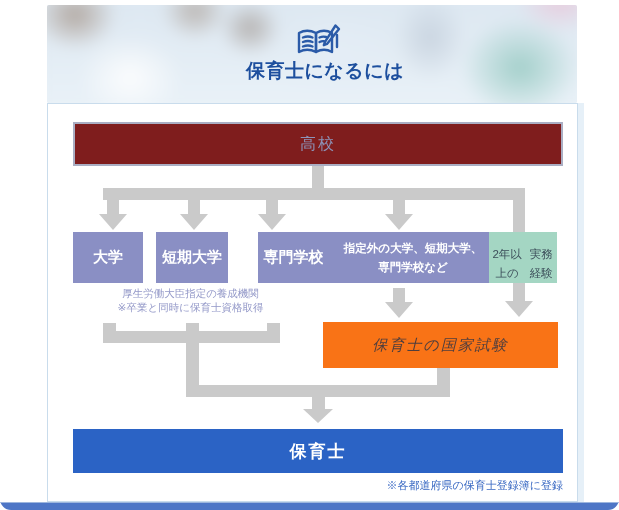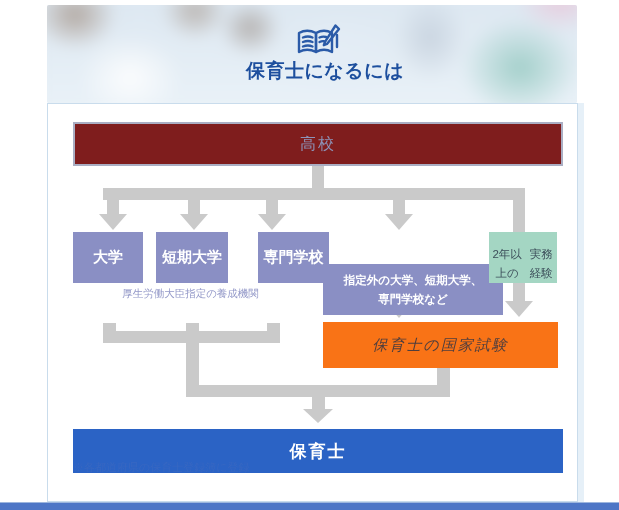--- a/index.html
+++ b/index.html
@@ -1,20 +1,21 @@
 <!DOCTYPE html>
 <html><head>
 <meta charset="utf-8">
 <style>
   * { margin:0; padding:0; box-sizing:border-box; }
   html,body { background:#ffffff; }
   body { font-family:"Liberation Sans","DejaVu Sans",sans-serif; }
   #stage{
     position:relative; width:619px; height:510px; background:#ffffff;
     overflow:hidden;
+    border-radius:11px;
   }
   
   .photo-band{
     position:absolute; left:47px; top:5px; width:530px; height:98px;
     overflow:hidden; border-radius:2px; background:#e7eef5;
   }
   .photo-band .blur{
     position:absolute; left:-12px; top:-12px; right:-12px; bottom:-12px;
     filter:blur(7px);
     background:
@@ -47,42 +48,42 @@
          text-align:center; z-index:3; }
   .box-start{
     left:73px; top:122px; width:490px; height:44px; background:#7f1d1d;
     border:2px solid #aaaec3; color:#8d93b8; font-size:16px; letter-spacing:2px;
   }
   .box-purple{ background:#8a8fc4; color:#ffffff; font-weight:bold; }
   .box-univ   { left:73px;  top:232px; width:70px;  height:51px; font-size:15px; }
   .box-junior { left:156px; top:232px; width:72px;  height:51px; font-size:15px; }
   .box-voc    { left:236px; top:232px; width:71px;  height:51px; font-size:15px;margin-left:22px; }
   .box-other  { left:323px; top:232px; width:180px; height:51px; font-size:11.5px;
-                line-height:1.65; flex-direction:column;margin-top:32px; }
+                line-height:1.65; flex-direction:column; }
   .box-exp{
     left:489px; top:232px; width:68px; height:51px; background:#a4d6c3;
     color:#3c4e5a; font-size:11.5px; font-weight:normal; line-height:1.65;
     flex-direction:row;
     align-items:flex-end;
   }
   .box-exam{
     left:323px; top:322px; width:235px; height:46px; background:#f97316;
     color:#4f3e3e; font-size:15px; letter-spacing:2px;font-style:italic;
   }
   .box-result{
     left:73px; top:429px; width:490px; height:44px; background:#2b63c5;
     color:#ffffff; font-weight:bold; font-size:17px; letter-spacing:2px;
   }
   .caption-purple{
     position:absolute; left:73px; width:235px; text-align:center;
     color:#9398c8; font-size:10.5px; z-index:3;
   }
   .cap1{ top:287px; } .cap2{ top:301px; }
   .caption-blue{
-    position:absolute; left:73px; top:460px; width:490px; text-align:left;
+    position:absolute; left:73px; top:478px; width:490px; text-align:right;
     color:#3767c2; font-size:11px; z-index:3;font-family:Liberation Serif, serif;
   }
   
   .con{ position:absolute; background:#cacaca; z-index:1; }
   .head{ position:absolute; width:0; height:0; z-index:1;
          border-left:14px solid transparent; border-right:14px solid transparent;
          border-top:16px solid #cacaca; }
   .head-sm{ border-left:15px solid transparent; border-right:15px solid transparent;
             border-top:14px solid #cacaca; }
   .bottom-band{
@@ -160,20 +161,21 @@
     <div>指定外の大学、短期大学、</div>
     <div>専門学校など</div>
   </div>
 
   <div class="fbox box-exp">
     <div>2年以上の</div>
     <div>実務経験</div>
   </div>
 
   <div class="caption-purple cap1">厚生労働大臣指定の養成機関</div>
+  <div class="caption-purple cap2">※卒業と同時に保育士資格取得</div>
 
   <div class="fbox box-exam">保育士の国家試験</div>
 
   <div class="fbox box-result">保育士</div>
 
   <div class="caption-blue">※各都道府県の保育士登録簿に登録</div>
 
   <div class="bottom-band"></div>
 </div>
 

